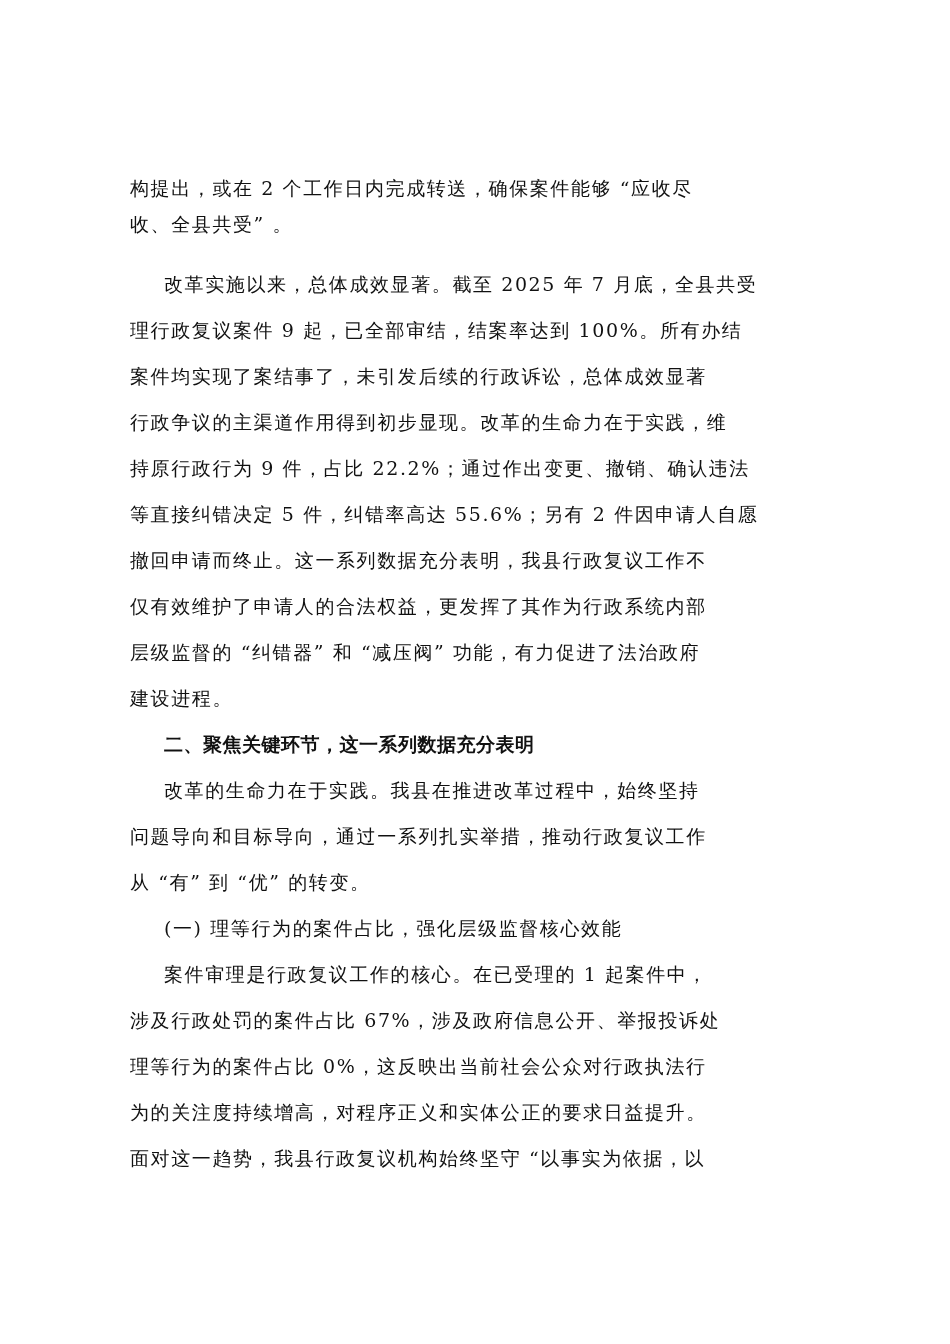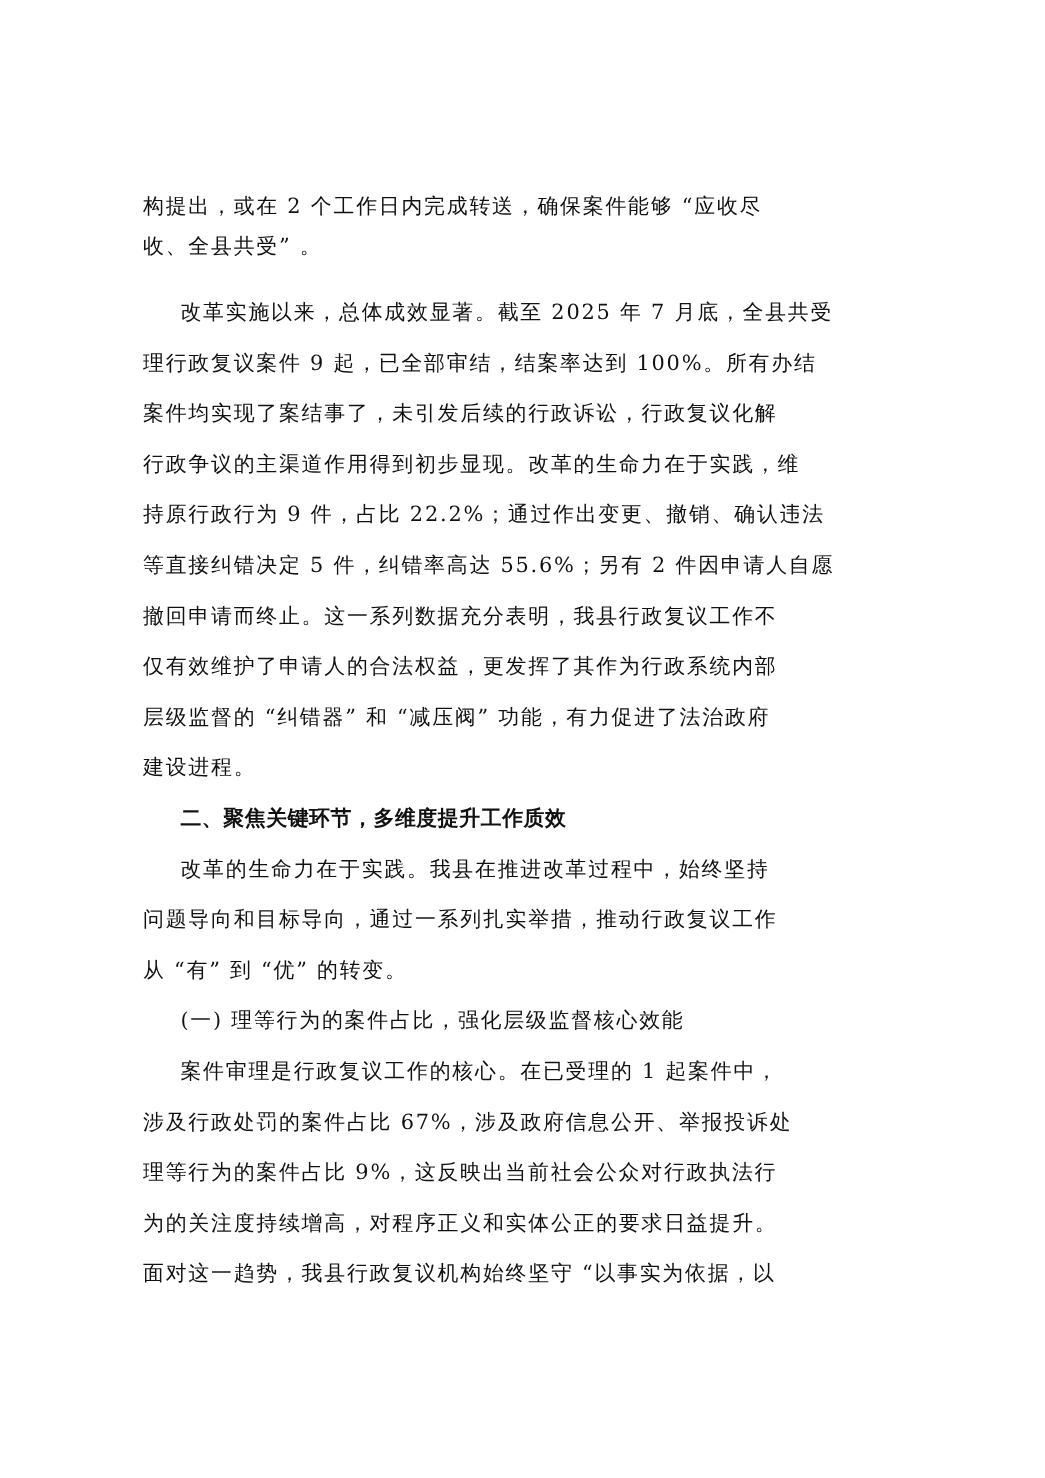--- a/index.html
+++ b/index.html
@@ -39,35 +39,35 @@
 </head>
 <body>
 
 <div class="page">
 
   <div class="line" style="top:0px">构提出，或在 2 个工作日内完成转送，确保案件能够 “应收尽</div>
   <div class="line" style="top:36px">收、全县共受” 。</div>
 
   <div class="line indent" style="top:96px">改革实施以来，总体成效显著。截至 2025 年 7 月底，全县共受</div>
   <div class="line" style="top:142px">理行政复议案件 9 起，已全部审结，结案率达到 100%。所有办结</div>
-  <div class="line" style="top:188px">案件均实现了案结事了，未引发后续的行政诉讼，行政复议化解</div>
+  <div class="line" style="top:188px">案件均实现了案结事了，未引发后续的行政诉讼，总体成效显著</div>
   <div class="line" style="top:234px">行政争议的主渠道作用得到初步显现。改革的生命力在于实践，维</div>
   <div class="line" style="top:280px">持原行政行为 9 件，占比 22.2%；通过作出变更、撤销、确认违法</div>
   <div class="line" style="top:326px">等直接纠错决定 5 件，纠错率高达 55.6%；另有 2 件因申请人自愿</div>
   <div class="line" style="top:372px">撤回申请而终止。这一系列数据充分表明，我县行政复议工作不</div>
   <div class="line" style="top:418px">仅有效维护了申请人的合法权益，更发挥了其作为行政系统内部</div>
   <div class="line" style="top:464px">层级监督的 “纠错器” 和 “减压阀” 功能，有力促进了法治政府</div>
   <div class="line" style="top:510px">建设进程。</div>
 
-  <div class="line indent heading" style="top:556px">二、聚焦关键环节，多维度提升工作质效</div>
+  <div class="line indent heading" style="top:556px">二、聚焦关键环节，这一系列数据充分表明</div>
 
   <div class="line indent" style="top:602px">改革的生命力在于实践。我县在推进改革过程中，始终坚持</div>
   <div class="line" style="top:648px">问题导向和目标导向，通过一系列扎实举措，推动行政复议工作</div>
   <div class="line" style="top:694px">从 “有” 到 “优” 的转变。</div>
 
   <div class="line indent" style="top:740px">(一) 理等行为的案件占比，强化层级监督核心效能</div>
 
   <div class="line indent" style="top:786px">案件审理是行政复议工作的核心。在已受理的 1 起案件中，</div>
   <div class="line" style="top:832px">涉及行政处罚的案件占比 67%，涉及政府信息公开、举报投诉处</div>
-  <div class="line" style="top:878px">理等行为的案件占比 9%，这反映出当前社会公众对行政执法行</div>
+  <div class="line" style="top:878px">理等行为的案件占比 0%，这反映出当前社会公众对行政执法行</div>
   <div class="line" style="top:924px">为的关注度持续增高，对程序正义和实体公正的要求日益提升。</div>
   <div class="line" style="top:970px">面对这一趋势，我县行政复议机构始终坚守 “以事实为依据，以</div>
 </div>
 
 </body></html>

